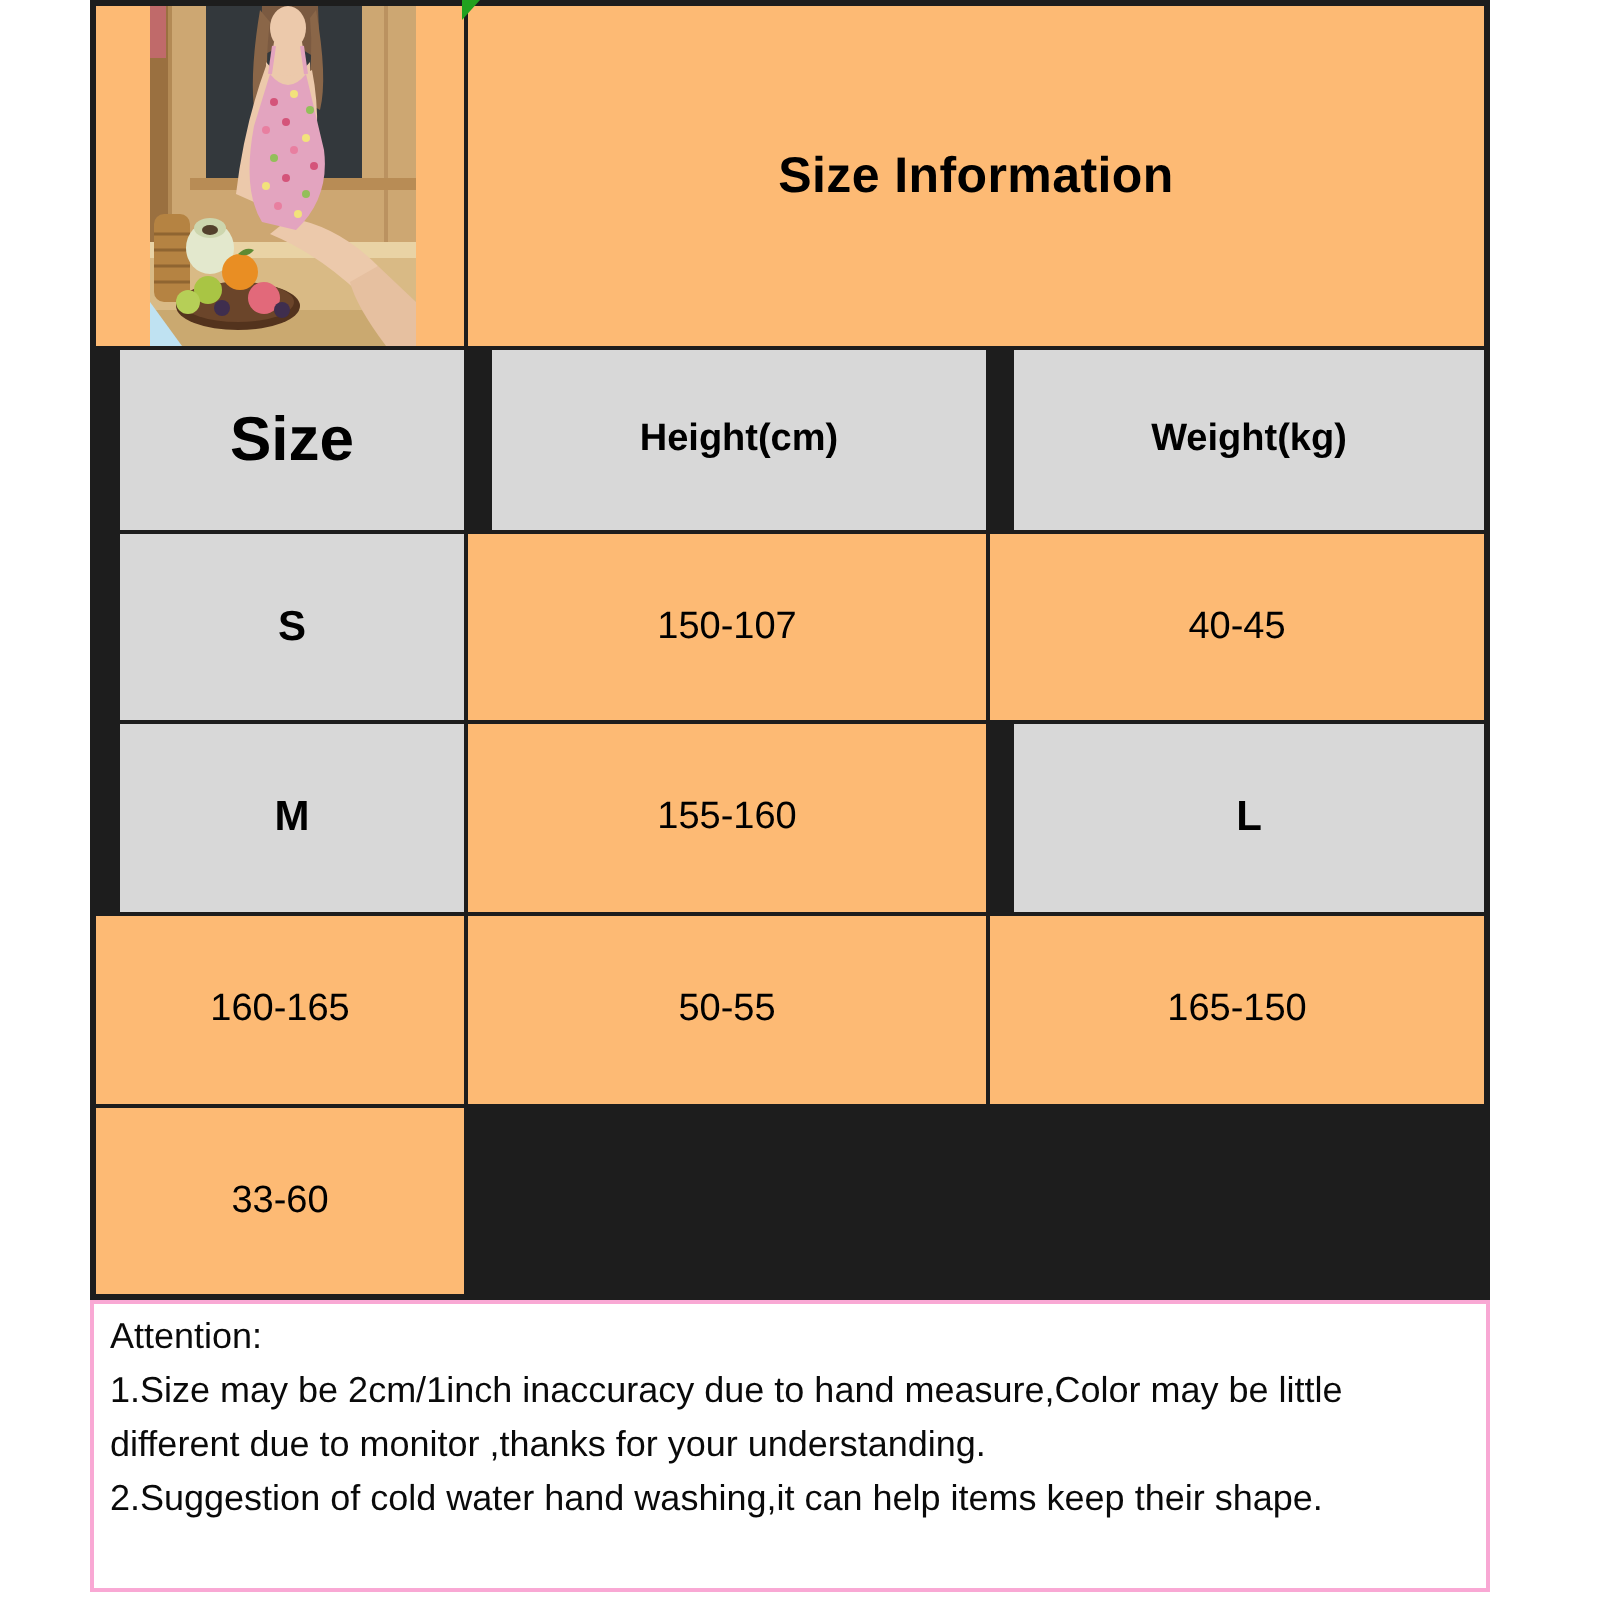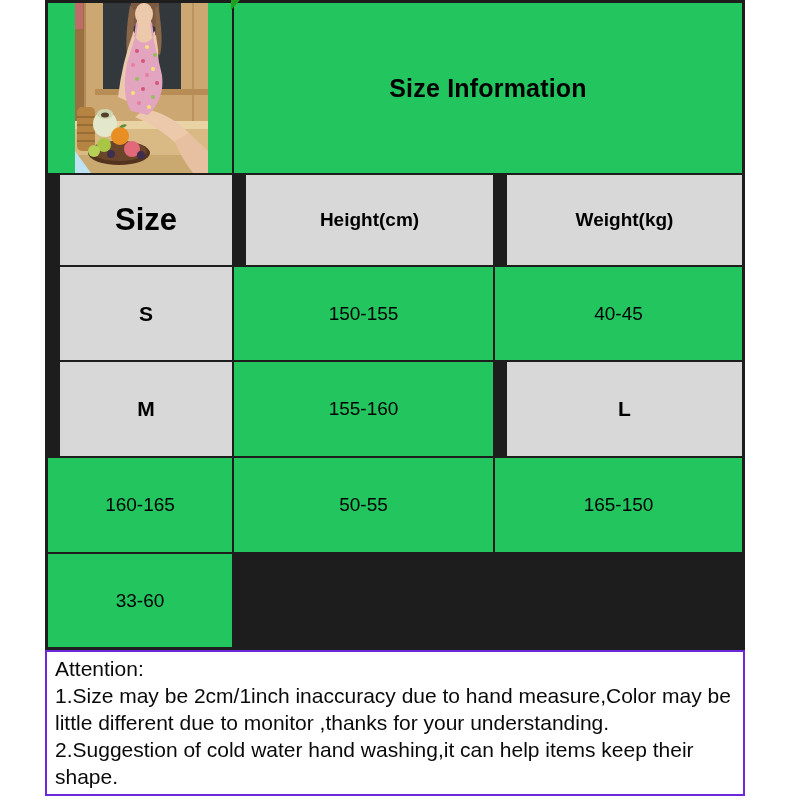--- a/index.html
+++ b/index.html
@@ -9,21 +9,21 @@
   
   .chart {
     position:absolute; left:45px; top:0; width:700px;
     border:3px solid #1d1d1d; background:#1d1d1d;
     display:grid;
     grid-template-columns:184px 259px 1fr;
     grid-template-rows:170px 90px 93px 94px 94px 93px;
     gap:2px;
   }
   .cell { display:flex; align-items:center; justify-content:center; }
-  .bg-light { background:#22c55e; }
+  .bg-light { background:#fdba74; }
   .bg-gray  { background:#d8d8d8;margin-left:12px; }
 
   .photo-cell { align-items:flex-start; justify-content:flex-start; }
   .photo-frame { margin-left:27px; width:133px; height:170px; overflow:hidden; }
   .photo-frame svg { display:block; }
 
   .title-cell { grid-column:2 / 4; position:relative; }
   .title-text { font-size:25px; font-weight:bold; letter-spacing:0.2px; }
 
   .corner-marker {
@@ -34,22 +34,22 @@
   }
 
   .col-header { font-weight:bold; font-size:19px; }
   .col-header.first { font-size:31px; }
   .size-label { font-weight:bold; font-size:21px; }
   .value-text { font-size:19px; }
 
   
   .attention {
     position:absolute; left:45px; top:650px; width:700px; height:146px;
-    border:2px solid #6d28d9; background:#ffffff;
-    padding:3px 8px; font-size:21px; line-height:27px; color:#0a0a0a;
+    border:2px solid #f9a8d4; background:#ffffff;
+    padding:3px 8px; font-size:18px; line-height:27px; color:#0a0a0a;
   }
   .attention p { margin:0; }
 </style>
 </head>
 <body>
 
 <div class="sheet">
 
   <div class="chart">
 
@@ -142,21 +142,21 @@
       <span class="col-header">Height(cm)</span>
     </div>
     <div class="cell bg-gray">
       <span class="col-header">Weight(kg)</span>
     </div>
 
     <div class="cell bg-gray">
       <span class="size-label">S</span>
     </div>
     <div class="cell bg-light">
-      <span class="value-text">150-155</span>
+      <span class="value-text">150-107</span>
     </div>
     <div class="cell bg-light">
       <span class="value-text">40-45</span>
     </div>
 
     <div class="cell bg-gray">
       <span class="size-label">M</span>
     </div>
     <div class="cell bg-light">
       <span class="value-text">155-160</span>

